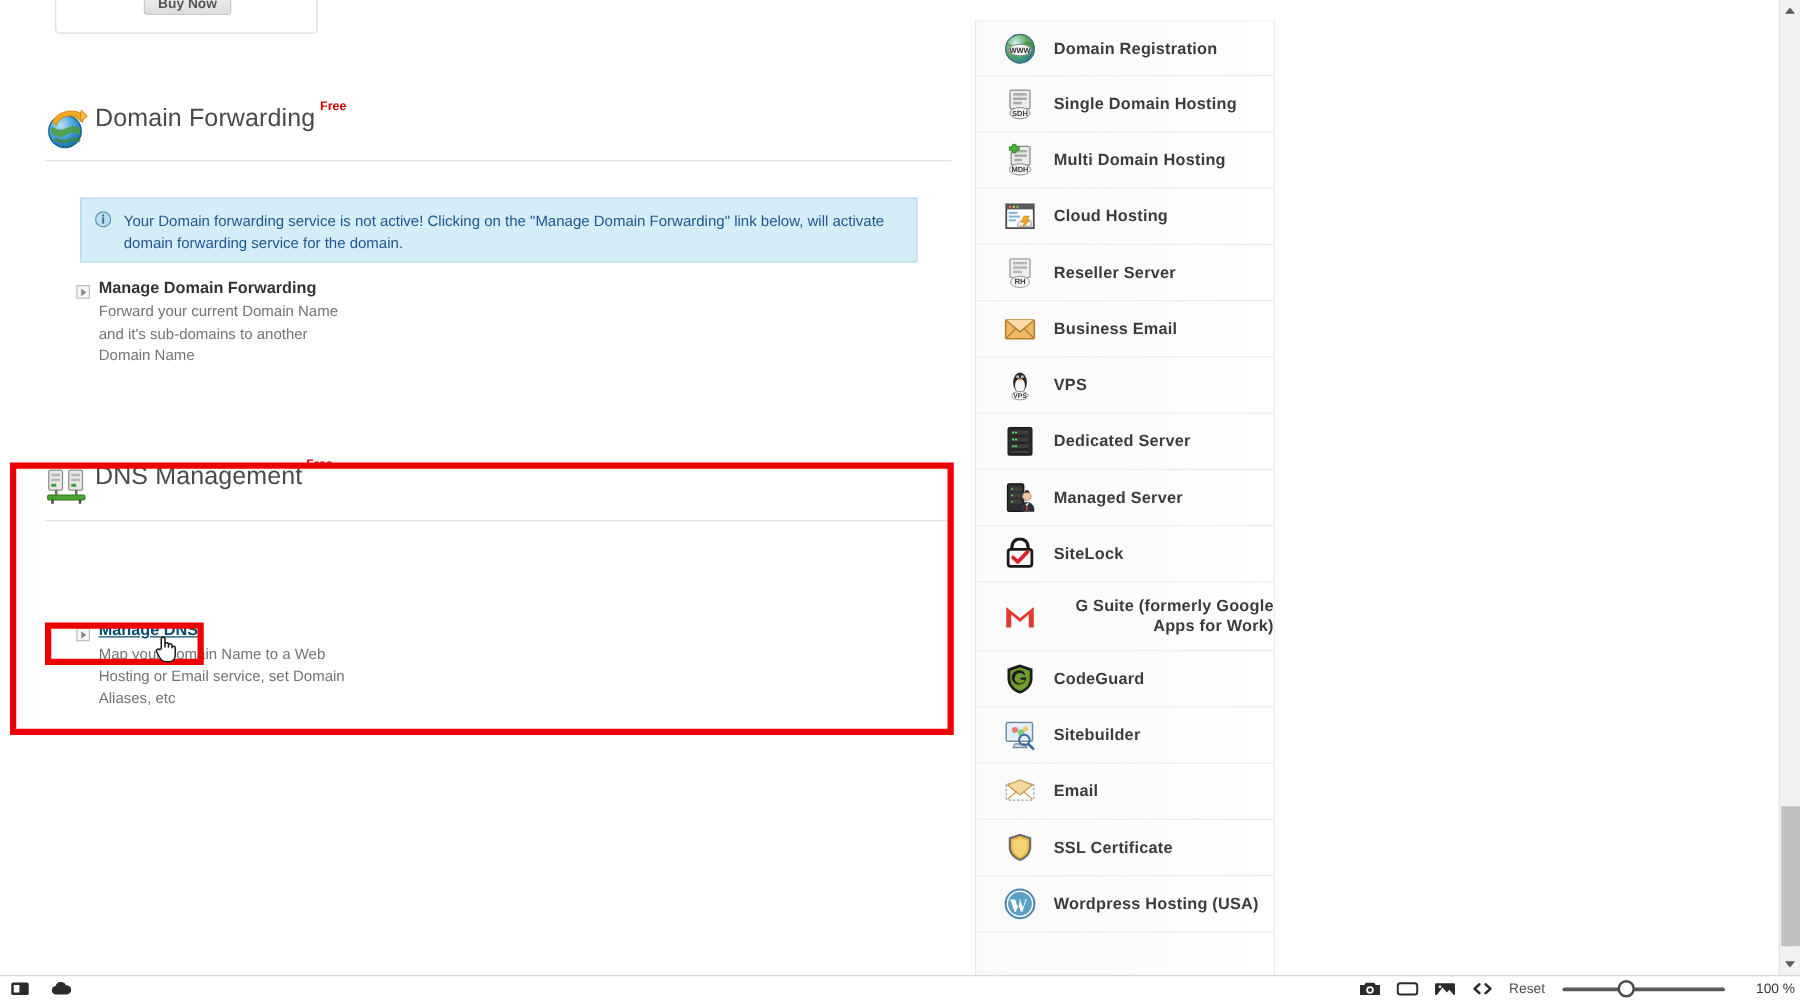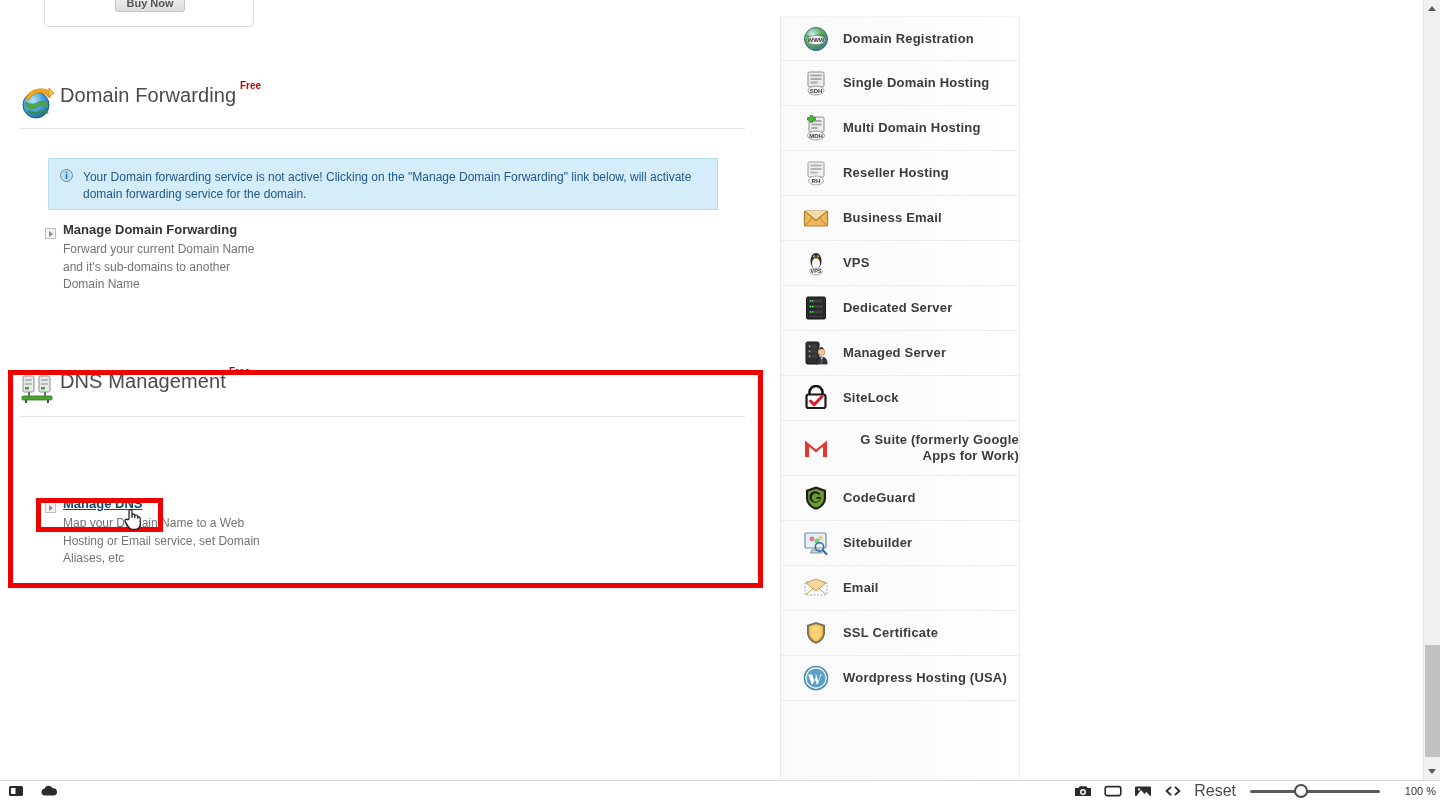--- a/index.html
+++ b/index.html
@@ -52,21 +52,21 @@
     border-radius: 3px;
     font-size: 11px;
     color: #555;
     text-align: center;
     line-height: 18px;
     font-weight: bold;
     overflow: hidden;
   }
 
   
-  .section { position: absolute; left: 0; width: 780px; }
+  .section { position: absolute; left: 16px; width: 780px; }
   #section-df { top: 84px; }
   #section-dns { top: 370px; }
 
   .sec-head {
     position: relative;
     height: 46px;
     padding-left: 20px;
   }
   .sec-icon {
     position: absolute;
@@ -260,21 +260,21 @@
     width: 1440px; height: 20px;
     background: #ffffff;
     border-top: 1px solid #d8d8d8;
     display: flex;
     align-items: center;
   }
   .bb-left { position: absolute; left: 8px; display: flex; align-items: center; gap: 16px; }
   .bb-right { position: absolute; right: 4px; display: flex; align-items: center; gap: 14px; }
   .bb-icon { width: 16px; height: 14px; display: block; cursor: pointer; }
   .bb-reset {
-    font-size: 16px; color: #4b4b4b; cursor: pointer;
+    font-size: 11px; color: #4b4b4b; cursor: pointer;
     font-family: "Liberation Sans", sans-serif;
   }
   .bb-zoomtext { font-size: 11px; color: #333; width: 42px; text-align: right; }
   #zoom-slider {
     position: relative;
     width: 130px; height: 14px;
     cursor: pointer;
   }
   #zoom-slider .track {
     position: absolute; left: 0; top: 6px;
@@ -426,33 +426,50 @@
             <rect x="8.5" y="8.5" width="10" height="2" fill="#a9a9a9"></rect>
             <rect x="8.5" y="12" width="6" height="2" fill="#a9a9a9"></rect>
             <path d="M4.5 2.5 l2.6 0 l0 -2.2 l2.6 0 l0 2.2 l2.6 0 l0 2.6 l-2.6 0 l0 2.2 l-2.6 0 l0 -2.2 l-2.6 0z" fill="#4db93a" stroke="#2f8a20" stroke-width=".8"></path>
             <ellipse cx="13" cy="20.5" rx="8.5" ry="4.5" fill="#f5f5f5" stroke="#8b8b8b" stroke-width=".8"></ellipse>
             <text x="13" y="22.6" font-size="6" font-family="Liberation Sans, sans-serif" font-weight="bold" text-anchor="middle" fill="#3a3a3a">MDH</text>
           </svg>
         </span>
         <span class="sb-label">Multi Domain Hosting</span>
       </div>
 
+      <div class="sb-item">
+        <span class="sb-icon">
+          <svg viewBox="0 0 26 26" width="26" height="26">
+            <rect x="2" y="3.5" width="22" height="19" fill="#fefefe" stroke="#4a4a4a" stroke-width="1.4"></rect>
+            <rect x="2" y="3.5" width="22" height="4" fill="#5a5a5a"></rect>
+            <circle cx="5" cy="5.5" r=".9" fill="#ff6b5a"></circle>
+              <circle cx="8" cy="5.5" r=".9" fill="#ffd24a"></circle>
+              <circle cx="11" cy="5.5" r=".9" fill="#7ed957"></circle>
+            <rect x="4" y="9.5" width="7" height="1.6" fill="#7fb4dd"></rect>
+            <rect x="4" y="12.5" width="9" height="1.6" fill="#7fb4dd"></rect>
+            <rect x="4" y="15.5" width="6" height="1.6" fill="#7fb4dd"></rect>
+            <path d="M11 21 q0 -4.5 4.5 -4.5 q1.5 -2.5 4 -1 q2.5 .4 2.5 3 l0 2.5 z" fill="#f2f2f2" stroke="#9a9a9a" stroke-width=".8"></path>
+            <path d="M16 13 l4.5 0 l-2.8 3.5 l2.8 0 l-5.5 5.5 l1.8 -4.2 l-2.6 0z" fill="#f5a623" stroke="#cc8400" stroke-width=".6"></path>
+          </svg>
+        </span>
+        <span class="sb-label">Cloud Hosting</span>
+      </div>
 
       <div class="sb-item">
         <span class="sb-icon">
           <svg viewBox="0 0 26 26" width="26" height="26">
             <rect x="5" y="2" width="16" height="15" rx="1.5" fill="#efefef" stroke="#9b9b9b" stroke-width="1"></rect>
             <rect x="7.5" y="4.5" width="11" height="2" fill="#b5b5b5"></rect>
             <rect x="7.5" y="8" width="11" height="2" fill="#b5b5b5"></rect>
             <rect x="7.5" y="11.5" width="7" height="2" fill="#b5b5b5"></rect>
             <ellipse cx="13" cy="20.5" rx="7.5" ry="4.5" fill="#f6f6f6" stroke="#9b9b9b" stroke-width=".8"></ellipse>
             <text x="13" y="22.6" font-size="6.2" font-family="Liberation Sans, sans-serif" font-weight="bold" text-anchor="middle" fill="#3a3a3a">RH</text>
           </svg>
         </span>
-        <span class="sb-label">Reseller Hosting</span>
+        <span class="sb-label">Reseller Server</span>
       </div>
 
 
       <div class="sb-item">
         <span class="sb-icon">
           <svg viewBox="0 0 26 26" width="26" height="26">
             <rect x="1.5" y="6" width="23" height="15" rx="1" fill="#f0b862" stroke="#b07f28" stroke-width="1.2"></rect>
             <path d="M1.5 6 L13 15.5 L24.5 6" fill="#f9dca8" stroke="#b07f28" stroke-width="1.1"></path>
             <path d="M1.5 21 L9.5 13 M24.5 21 L16.5 13" stroke="#b07f28" stroke-width="1" fill="none"></path>
           </svg>

